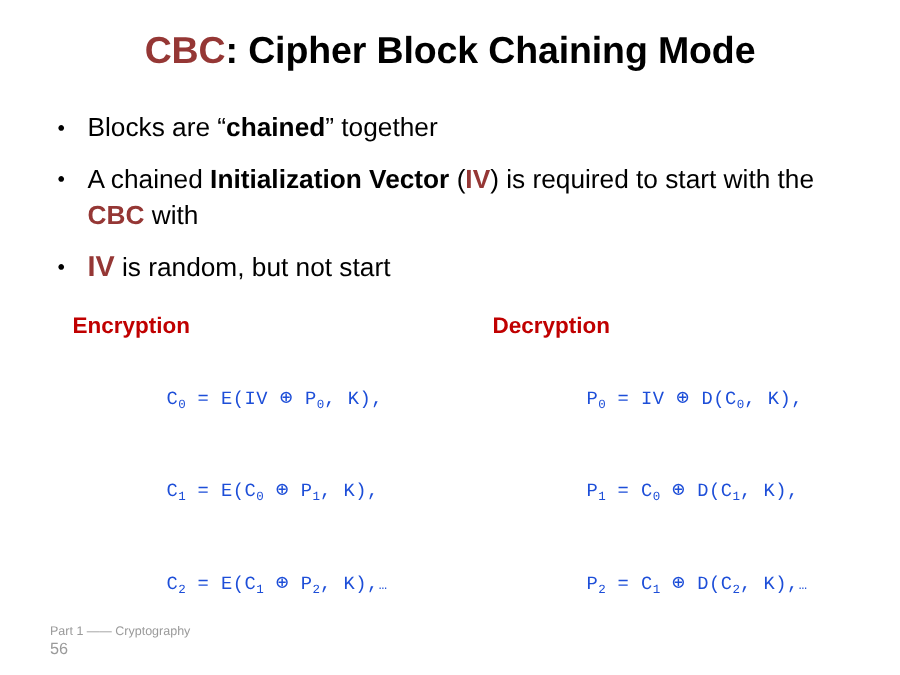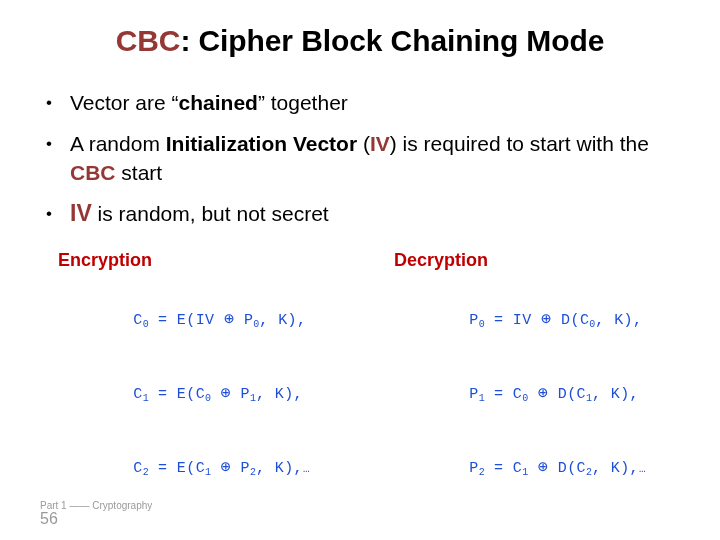--- a/index.html
+++ b/index.html
@@ -134,45 +134,45 @@
     left: 40px;
     top: 499px;
     color: #9a9a9a;
   }
   .footer-line {
     font-size: 10px;
     line-height: 13px;
     white-space: nowrap;
   }
   .footer-page {
-    font-size: 16px;
+    font-size: 13px;
     line-height: 14px;
   }
 </style>
 </head>
 <body>
 
 <div class="slide">
 
   <div class="slide-title">
     <span class="title-accent">CBC</span><span class="title-rest">: Cipher Block Chaining Mode</span>
   </div>
 
   <div class="bullets">
 
     <div class="bullet">
-      <span>Vector are “</span><span class="b">chained</span><span>” together</span>
+      <span>Blocks are “</span><span class="b">chained</span><span>” together</span>
     </div>
 
     <div class="bullet">
-      <span>A random </span><span class="b">Initialization Vector</span><span> (</span><span class="red-dark">IV</span><span>) is required to start with the </span><span class="red-dark">CBC</span><span> start</span>
+      <span>A chained </span><span class="b">Initialization Vector</span><span> (</span><span class="red-dark">IV</span><span>) is required to start with the </span><span class="red-dark">CBC</span><span> with</span>
     </div>
 
     <div class="bullet tight">
-      <span class="red-dark-big">IV</span><span> is random, but not secret</span>
+      <span class="red-dark-big">IV</span><span> is random, but not start</span>
     </div>
 
   </div>
 
   <div class="code-area">
 
     <div class="col col-enc">
       <div class="col-head">Encryption</div>
 
       <div class="code-line">

